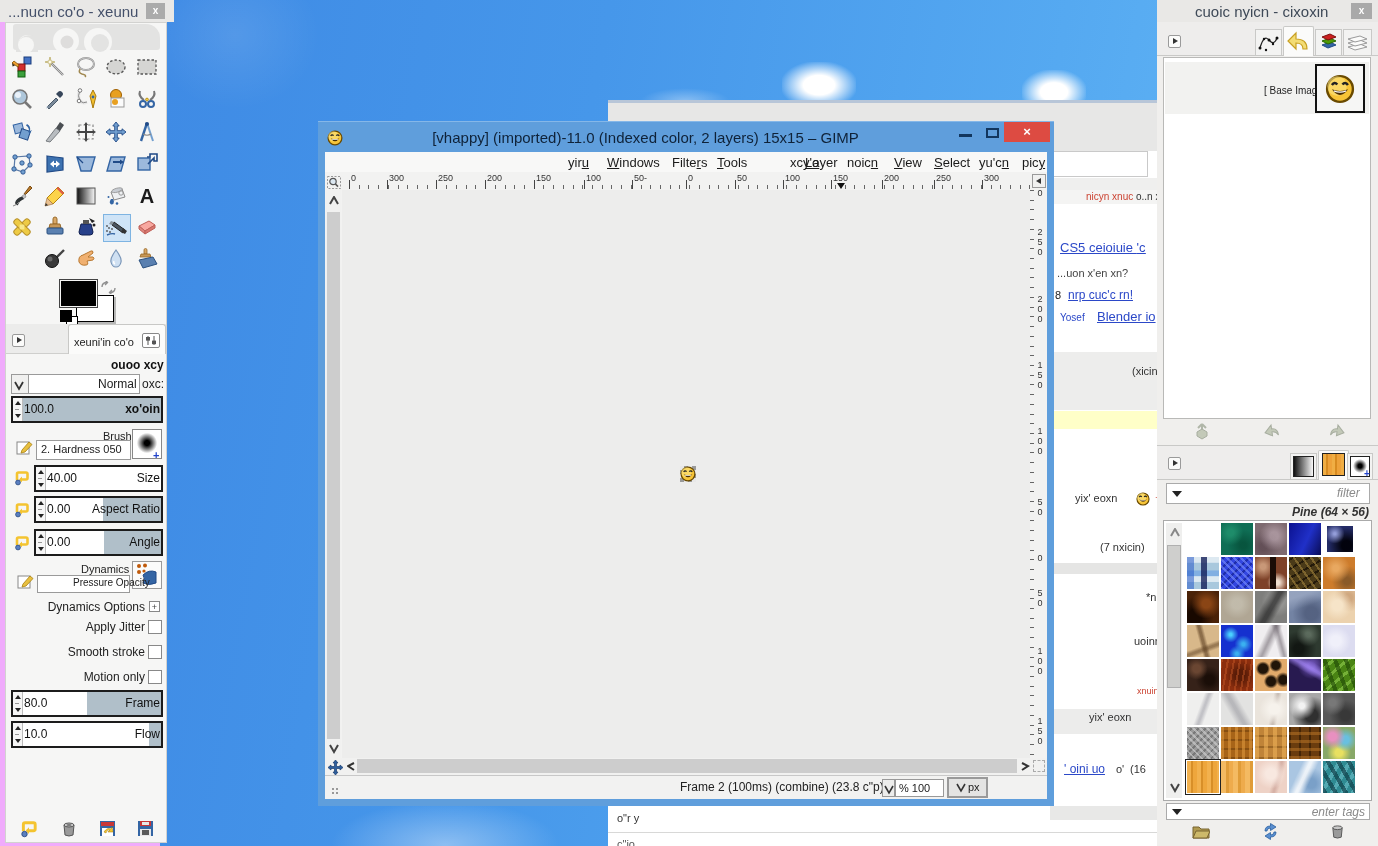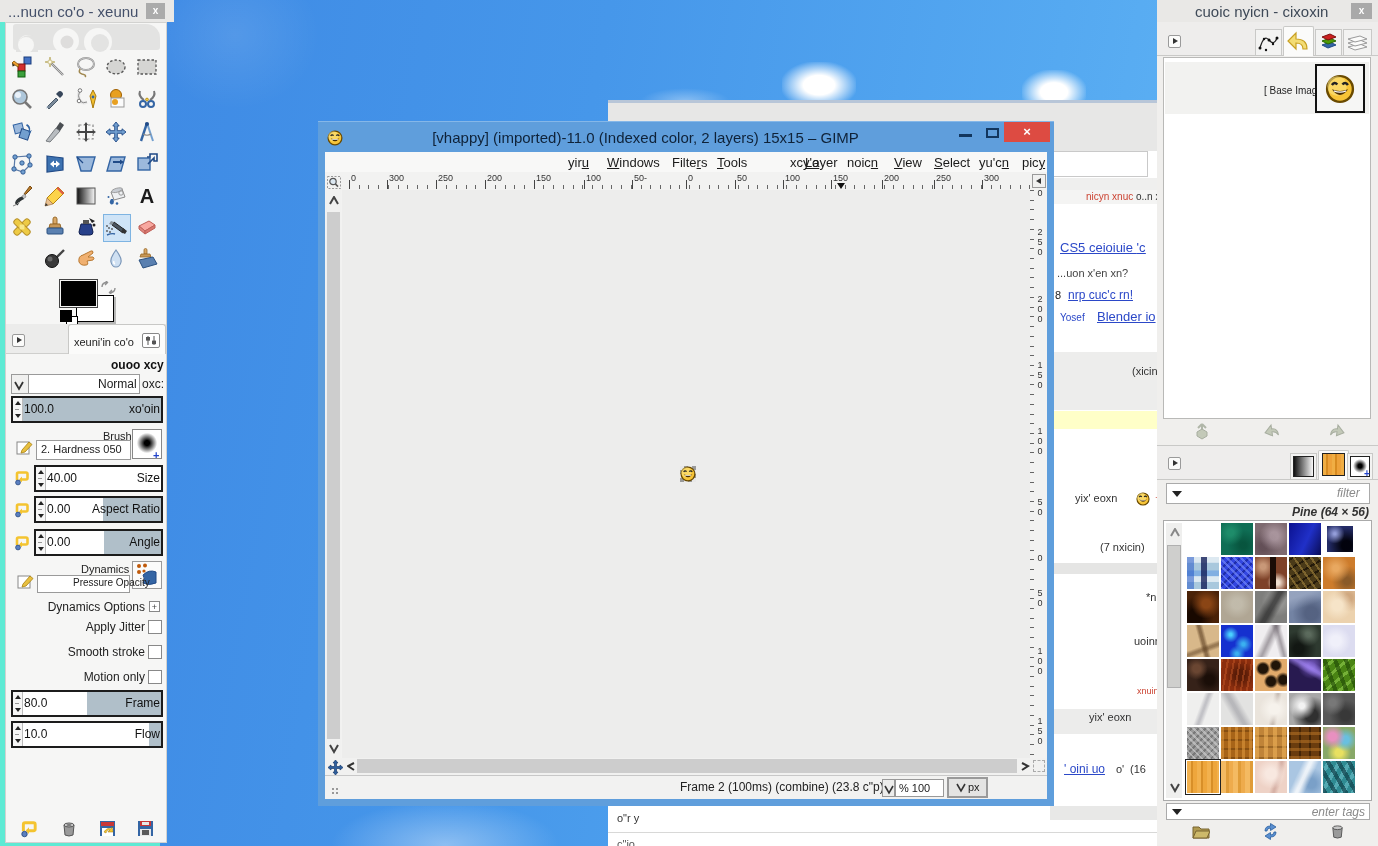--- a/index.html
+++ b/index.html
@@ -203,21 +203,21 @@
 <div style="position:absolute;left:559px;top:633px;line-height:0;"><svg width="10" height="10" viewBox="0 0 10 10">
           <path d="M1 1 L5 8 L9 1" fill="none" stroke="#333" stroke-width="1.6"></path>
         </svg></div>
 <div style="position:absolute;left:570px;top:627px;width:49px;height:18px;background:#fff;border:1px solid #999;font-size:11px;color:#222;line-height:16px;padding-left:3px;">% 100</div>
 <div style="position:absolute;left:622px;top:625px;width:41px;height:21px;background:#e4e4e3;border:2px solid #9a9a9a;font-size:11px;color:#222;line-height:17px;padding-left:19px;">px</div>
 <div style="position:absolute;left:631px;top:631px;line-height:0;"><svg width="10" height="10" viewBox="0 0 10 10">
           <path d="M1 1 L5 8 L9 1" fill="none" stroke="#333" stroke-width="1.6"></path>
         </svg></div>
 </div>
 </div>
-<div style="left:0;top:0;width:160px;height:846px;background:#5eead4;">
+<div style="left:0;top:0;width:160px;height:846px;background:#f0abfc;">
 <div style="position:absolute;left:0;top:0;width:174px;height:22px;background:#e9e8e6;"></div>
 <div style="position:absolute;left:8px;top:3px;font-size:15px;color:#44506a;white-space:nowrap;">...nucn co'o - xeunu</div>
 <div style="position:absolute;left:146px;top:3px;width:19px;height:16px;background:#ababab;color:#fff;font-size:10px;text-align:center;line-height:15px;font-weight:bold;">x</div>
 <div style="position:absolute;left:5px;top:22px;width:162px;height:821px;background:#f6f6f5;border:1px solid #d2d2d0;"></div>
 <div style="left:13px;top:24px;width:147px;height:26px;background:#e3e3e2;border-radius:3px 14px 3px 3px;"></div>
 <div style="left:14px;top:28px;"><svg width="110" height="24" viewBox="0 0 110 24">
         <circle cx="13" cy="16" r="9" fill="#f6f6f5"></circle>
         <path d="M2 18 Q8 2 24 10 L24 24 L2 24 Z" fill="#e3e3e2"></path>
         <circle cx="12" cy="17" r="8" fill="#f6f6f5"></circle>
         <circle cx="52" cy="13" r="13" fill="#f6f6f5"></circle>
@@ -440,21 +440,21 @@
 <div style="position:absolute;left:28px;top:374px;width:112px;height:20px;background:#fff;border:1px solid #9a9a9a;"></div>
 <div style="position:absolute;left:98px;top:377px;font-size:12px;color:#222;white-space:nowrap;">Normal</div>
 <div style="position:absolute;left:142px;top:377px;font-size:12px;color:#222;white-space:nowrap;">oxc:</div>
 <div style="position:absolute;left:11px;top:396px;width:152px;height:27px;background:#fff;border:2px solid #1c1c1c;"></div>
 <div style="position:absolute;left:13px;top:398px;width:148px;height:23px;background:#b0bfc9;"></div>
 <div style="position:absolute;left:13px;top:398px;width:10px;height:23px;background:#f6f6f6;border-right:1px solid #bbb;"></div>
 <div style="position:absolute;left:15px;top:401px;width:0;height:0;border-left:3px solid transparent;border-right:3px solid transparent;border-bottom:4px solid #222;"></div>
 <div style="position:absolute;left:15px;top:414px;width:0;height:0;border-left:3px solid transparent;border-right:3px solid transparent;border-top:4px solid #222;"></div>
 <div style="position:absolute;left:15px;top:409px;width:4px;height:1px;background:#999;"></div>
 <div style="position:absolute;left:24px;top:402px;font-size:12px;color:#111;white-space:nowrap;">100.0</div>
-<div style="position:absolute;left:0;top:402px;width:160px;text-align:right;font-size:12px;color:#111;">xo'oin</div>
+<div style="position:absolute;left:0;top:402px;width:160px;text-align:right;font-size:12px;color:#111;font-weight:bold;">xo'oin</div>
 <div style="position:absolute;left:103px;top:430px;font-size:11px;color:#222;white-space:nowrap;">Brush</div>
 <div style="position:absolute;left:16px;top:440px;line-height:0;"><svg width="17" height="15" viewBox="0 0 17 15">
         <rect x="1" y="2" width="12" height="12" fill="#fff" stroke="#888"></rect>
         <path d="M6 10 L13 2 L16 4.5 L9 12 L5 13 Z" fill="#e8c040" stroke="#a88010" stroke-width="0.8"></path>
       </svg></div>
 <div style="position:absolute;left:36px;top:440px;width:95px;height:20px;background:#fff;border:1px solid #9a9a9a;"></div>
 <div style="position:absolute;left:41px;top:443px;font-size:11px;color:#222;white-space:nowrap;">2. Hardness 050</div>
 <div style="position:absolute;left:132px;top:429px;width:30px;height:30px;background:#fff;border:1px solid #888;"></div>
 <div style="position:absolute;left:137px;top:433px;width:20px;height:20px;background:radial-gradient(circle,#000 18%,#fff 72%);"></div>
 <div style="position:absolute;left:153px;top:449px;font-size:11px;color:#2244cc;font-weight:bold;">+</div>

